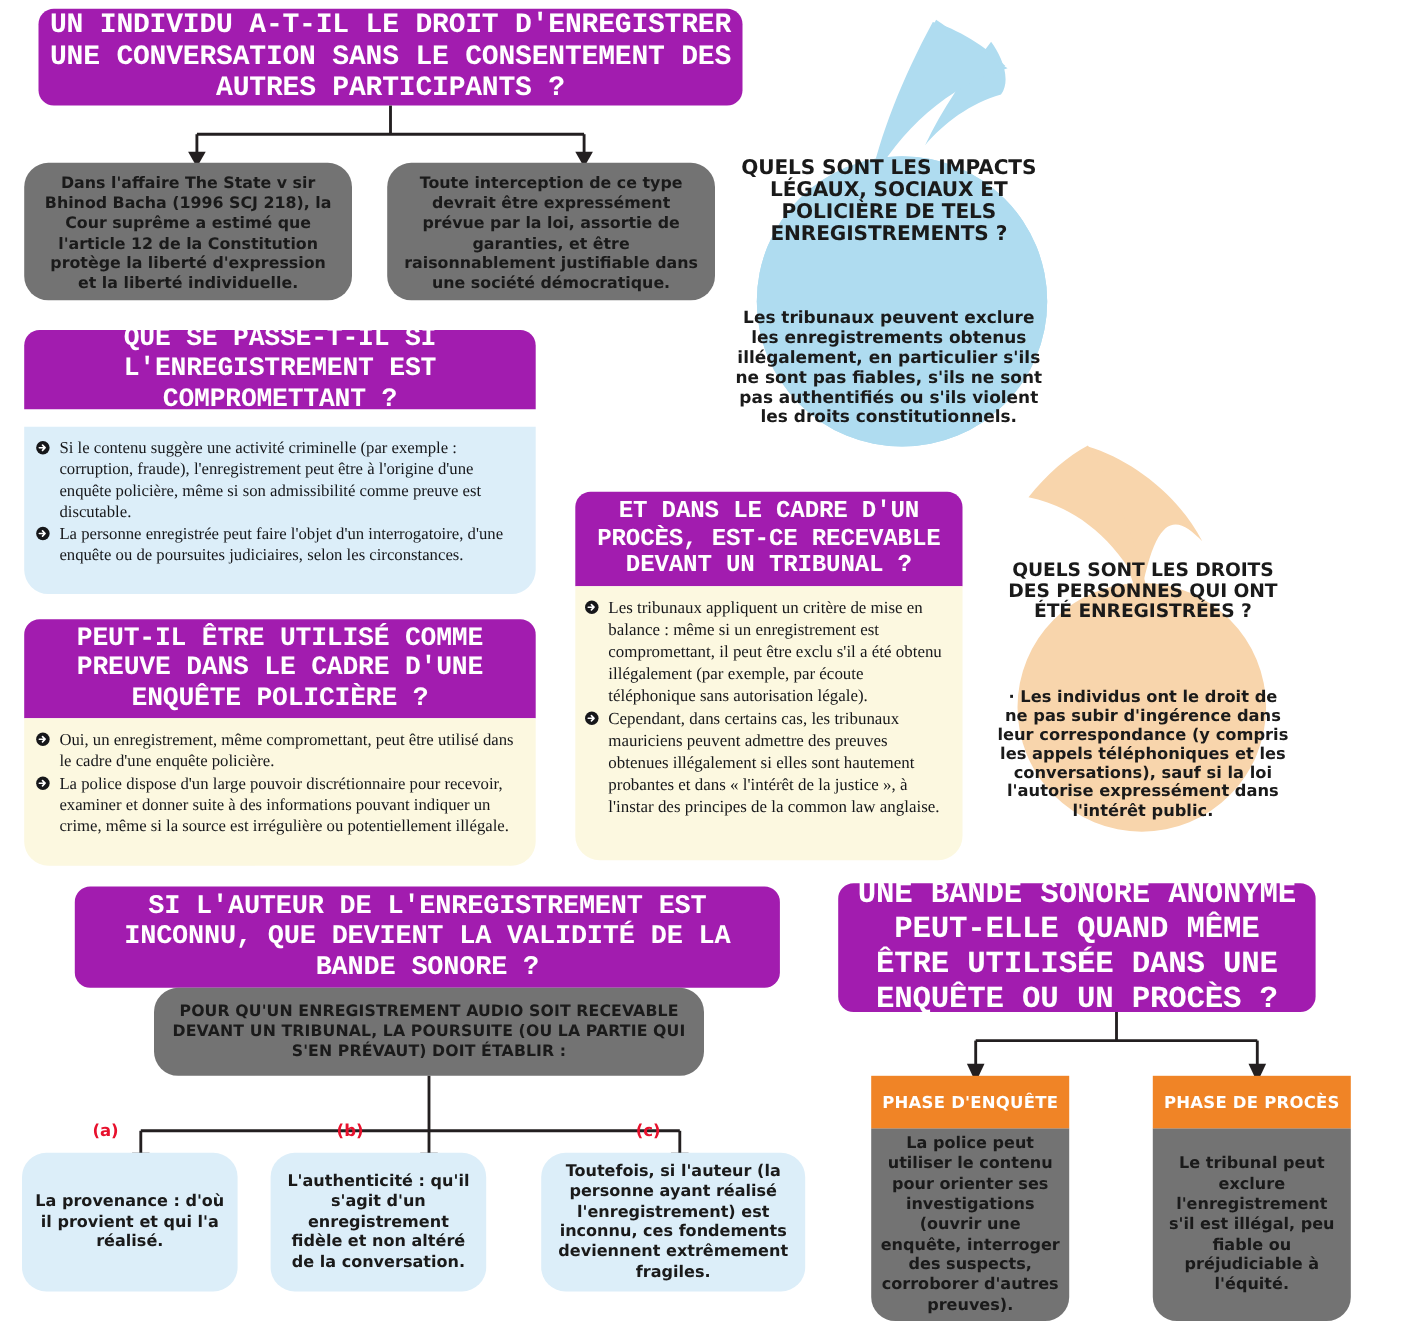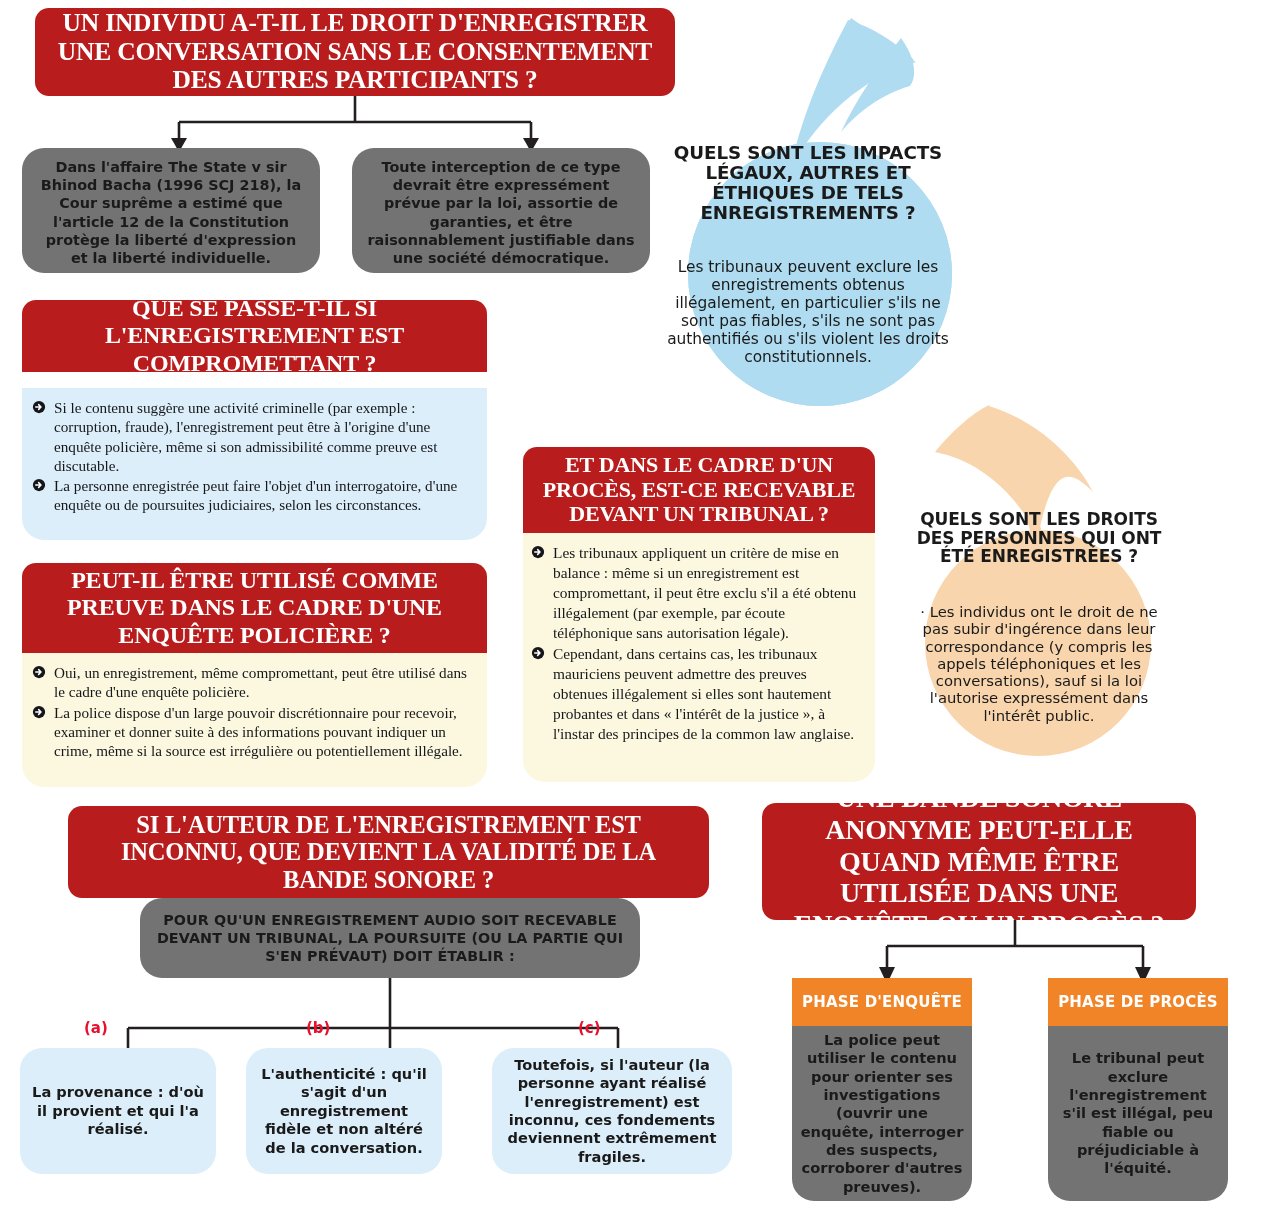--- a/index.html
+++ b/index.html
@@ -3,22 +3,22 @@
 <meta charset="utf-8">
 <style>
   html,body{margin:0;padding:0;background:#ffffff;}
   body{width:1280px;height:1217px;position:relative;overflow:hidden;
        font-family:"Liberation Sans",sans-serif;-webkit-font-smoothing:antialiased;}
 
   .abs{position:absolute;}
 
   
   .qbar{
-    background:#b91c1c;color:#ffffff;text-align:center;
-    font-family:Liberation Serif, serif;font-weight:bold;
+    background:#a21caf;color:#ffffff;text-align:center;
+    font-family:Liberation Mono, monospace;font-weight:bold;
     letter-spacing:-0.2px;line-height:1.13;
     display:flex;align-items:center;justify-content:flex-start;
     box-sizing:border-box;padding:6px 10px;
   }
   .qbar.r-top{border-radius:14px 14px 0 0;}
   .qbar.r-all{border-radius:14px;}
 
   
   .panel{box-sizing:border-box;}
   .panel.blue{background:#DCEEF9;}
@@ -42,21 +42,21 @@
     color:#1A1A1A;text-align:center;line-height:1.26;
     box-sizing:border-box;
   }
 
   
   .bubble-text{
     position:absolute;text-align:center;
     font-family:"DejaVu Sans",sans-serif;color:#1A1A1A;
   }
   .bub-h{font-weight:bold;line-height:1.1;letter-spacing:-0.1px;}
-  .bub-p{font-weight:normal;line-height:1.17;}
+  .bub-p{font-weight:bold;line-height:1.17;margin-top:22px;}
 
   
   .phase{
     background:#F08426;color:#ffffff;text-align:center;
     font-family:"DejaVu Sans",sans-serif;font-weight:bold;
     font-size:15px;line-height:1.2;letter-spacing:.2px;
     display:flex;align-items:center;justify-content:center;
     box-sizing:border-box;
   }
 
@@ -96,21 +96,21 @@
 
 <svg class="abs" style="left:648px;top:2px;width:320px;height:430px;" viewBox="0 0 320 430">
   <path d="M40,272 A132,132 0 1,1 304,272 A132,132 0 1,1 40,272 Z
            M253,36 C230,66 208,98 193,130 C210,110 234,92 262,84
            C272,70 262,48 253,36 Z" fill="#AFDCF0"></path>
   <path d="M40,272 A132,132 0 1,1 304,272 A132,132 0 1,1 40,272 Z" fill="#AFDCF0"></path>
   <path d="M200,18 C172,70 152,120 142,168 C166,112 210,72 266,58 C248,40 222,24 200,18 Z" fill="#AFDCF0"></path>
   <path d="M143,166 C158,118 178,62 203,16 C232,36 258,54 268,60 C214,76 170,116 143,166 Z" fill="#AFDCF0"></path>
 </svg>
 <div class="bubble-text" style="left:664px;top:143px;width:288px;font-size:18.3px;">
-  <div class="bub-h">QUELS SONT LES IMPACTS LÉGAUX, AUTRES ET ÉTHIQUES DE TELS ENREGISTREMENTS ?</div>
+  <div class="bub-h">QUELS SONT LES IMPACTS LÉGAUX, SOCIAUX ET POLICIÈRE DE TELS ENREGISTREMENTS ?</div>
 </div>
 <div class="bubble-text" style="left:664px;top:258px;width:288px;font-size:15.4px;">
   <div class="bub-p">Les tribunaux peuvent exclure les enregistrements obtenus illégalement, en particulier s'ils ne sont pas fiables, s'ils ne sont pas authentifiés ou s'ils violent les droits constitutionnels.</div>
 </div>
 
 <div class="abs qbar r-top" style="left:22px;top:300px;width:465px;height:72px;font-size:24px;">
   <span>QUE SE PASSE-T-IL SI L'ENREGISTREMENT EST COMPROMETTANT ?</span>
 </div>
 <div class="abs panel blue r-bot" style="left:22px;top:388px;width:465px;height:152px;padding:10px 14px 10px 10px;">
   <ul class="bl serif-body">

